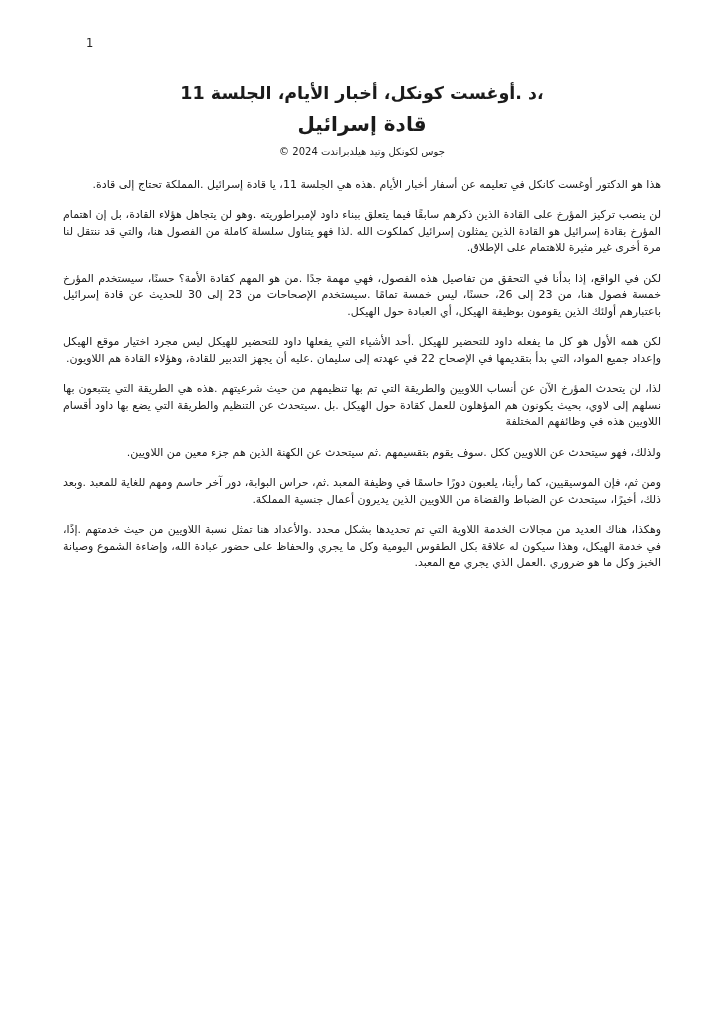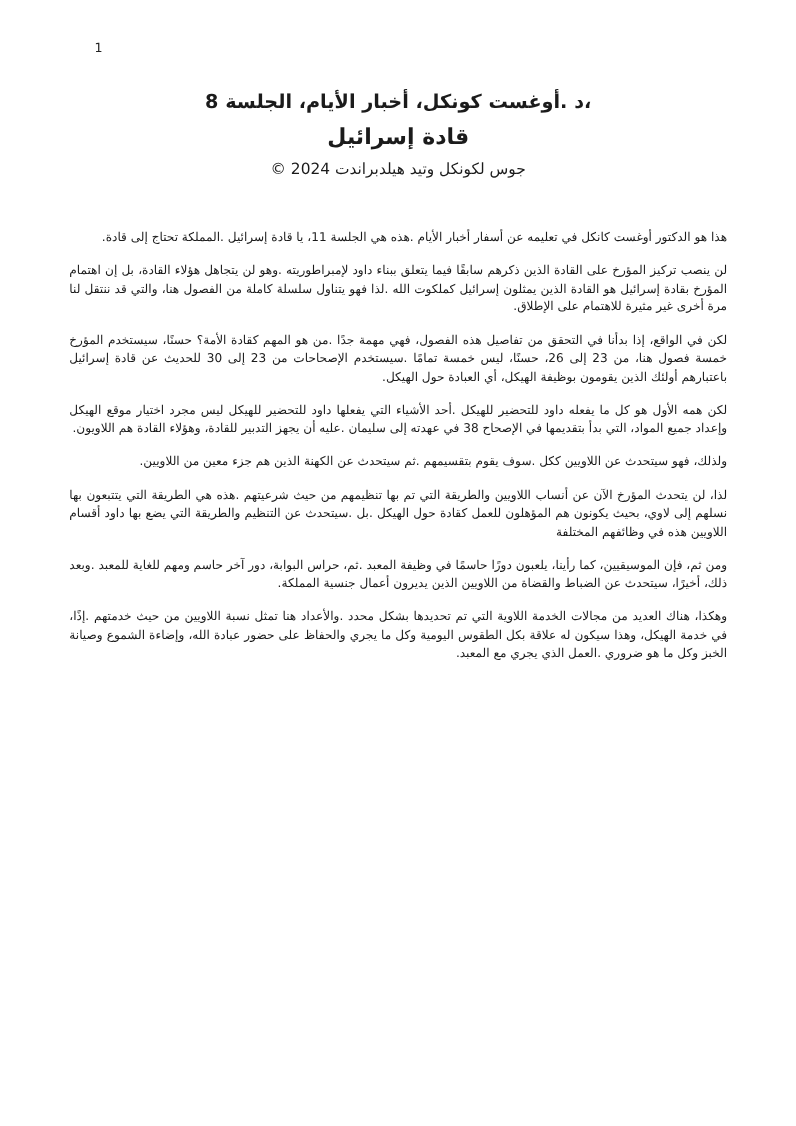--- a/index.html
+++ b/index.html
@@ -37,50 +37,50 @@
     margin: 0 0 7px 0;
     line-height: 1.3;
   }
   .doc-subtitle {
     font-size: 20px;
     font-weight: bold;
     margin: 0 0 9px 0;
     line-height: 1.25;
   }
   .doc-copyright {
-    font-size: 14px;
+    font-size: 10px;
     font-weight: normal;
-    margin: 0 0 46px 0;
+    margin: 0 0 20px 0;
     letter-spacing: 0.5px;
   }
   .doc-body p {
     font-size: 11px;
     line-height: 1.5;
     text-align: justify;
     text-justify: inter-word;
     margin: 0 0 14px 0;
   }
 </style>
 </head>
 <body>
 
 <div class="page">
 
   <div class="page-number">1</div>
 
   <div class="doc-header">
-    <h1 class="doc-title">،د .أوغست كونكل، أخبار الأيام، الجلسة 8</h1>
+    <h1 class="doc-title">،د .أوغست كونكل، أخبار الأيام، الجلسة 11</h1>
     <h2 class="doc-subtitle">قادة إسرائيل</h2>
     <div class="doc-copyright">جوس لكونكل وتيد هيلدبراندت 2024 ©</div>
   </div>
 
   <div class="doc-body">
     <p>هذا هو الدكتور أوغست كانكل في تعليمه عن أسفار أخبار الأيام .هذه هي الجلسة 11، يا قادة إسرائيل .المملكة تحتاج إلى قادة.</p>
     <p>لن ينصب تركيز المؤرخ على القادة الذين ذكرهم سابقًا فيما يتعلق ببناء داود لإمبراطوريته .وهو لن يتجاهل هؤلاء القادة، بل إن اهتمام المؤرخ بقادة إسرائيل هو القادة الذين يمثلون إسرائيل كملكوت الله .لذا فهو يتناول سلسلة كاملة من الفصول هنا، والتي قد ننتقل لنا مرة أخرى غير مثيرة للاهتمام على الإطلاق.</p>
     <p>لكن في الواقع، إذا بدأنا في التحقق من تفاصيل هذه الفصول، فهي مهمة جدًا .من هو المهم كقادة الأمة؟ حسنًا، سيستخدم المؤرخ خمسة فصول هنا، من 23 إلى 26، حسنًا، ليس خمسة تمامًا .سيستخدم الإصحاحات من 23 إلى 30 للحديث عن قادة إسرائيل باعتبارهم أولئك الذين يقومون بوظيفة الهيكل، أي العبادة حول الهيكل.</p>
-    <p>لكن همه الأول هو كل ما يفعله داود للتحضير للهيكل .أحد الأشياء التي يفعلها داود للتحضير للهيكل ليس مجرد اختيار موقع الهيكل وإعداد جميع المواد، التي بدأ بتقديمها في الإصحاح 38 في عهدته إلى سليمان .عليه أن يجهز التدبير للقادة، وهؤلاء القادة هم اللاويون.</p>
+    <p>لكن همه الأول هو كل ما يفعله داود للتحضير للهيكل .أحد الأشياء التي يفعلها داود للتحضير للهيكل ليس مجرد اختيار موقع الهيكل وإعداد جميع المواد، التي بدأ بتقديمها في الإصحاح 22 في عهدته إلى سليمان .عليه أن يجهز التدبير للقادة، وهؤلاء القادة هم اللاويون.</p>
+    <p>لذا، لن يتحدث المؤرخ الآن عن أنساب اللاويين والطريقة التي تم بها تنظيمهم من حيث شرعيتهم .هذه هي الطريقة التي يتتبعون بها نسلهم إلى لاوي، بحيث يكونون هم المؤهلون للعمل كقادة حول الهيكل .بل .سيتحدث عن التنظيم والطريقة التي يضع بها داود أقسام اللاويين هذه في وظائفهم المختلفة</p>
     <p>ولذلك، فهو سيتحدث عن اللاويين ككل .سوف يقوم بتقسيمهم .ثم سيتحدث عن الكهنة الذين هم جزء معين من اللاويين.</p>
-    <p>لذا، لن يتحدث المؤرخ الآن عن أنساب اللاويين والطريقة التي تم بها تنظيمهم من حيث شرعيتهم .هذه هي الطريقة التي يتتبعون بها نسلهم إلى لاوي، بحيث يكونون هم المؤهلون للعمل كقادة حول الهيكل .بل .سيتحدث عن التنظيم والطريقة التي يضع بها داود أقسام اللاويين هذه في وظائفهم المختلفة</p>
     <p>ومن ثم، فإن الموسيقيين، كما رأينا، يلعبون دورًا حاسمًا في وظيفة المعبد .ثم، حراس البوابة، دور آخر حاسم ومهم للغاية للمعبد .وبعد ذلك، أخيرًا، سيتحدث عن الضباط والقضاة من اللاويين الذين يديرون أعمال جنسية المملكة.</p>
     <p>وهكذا، هناك العديد من مجالات الخدمة اللاوية التي تم تحديدها بشكل محدد .والأعداد هنا تمثل نسبة اللاويين من حيث خدمتهم .إذًا، في خدمة الهيكل، وهذا سيكون له علاقة بكل الطقوس اليومية وكل ما يجري والحفاظ على حضور عبادة الله، وإضاءة الشموع وصيانة الخبز وكل ما هو ضروري .العمل الذي يجري مع المعبد.</p>
   </div>
 
 </div>
 
 </body></html>

